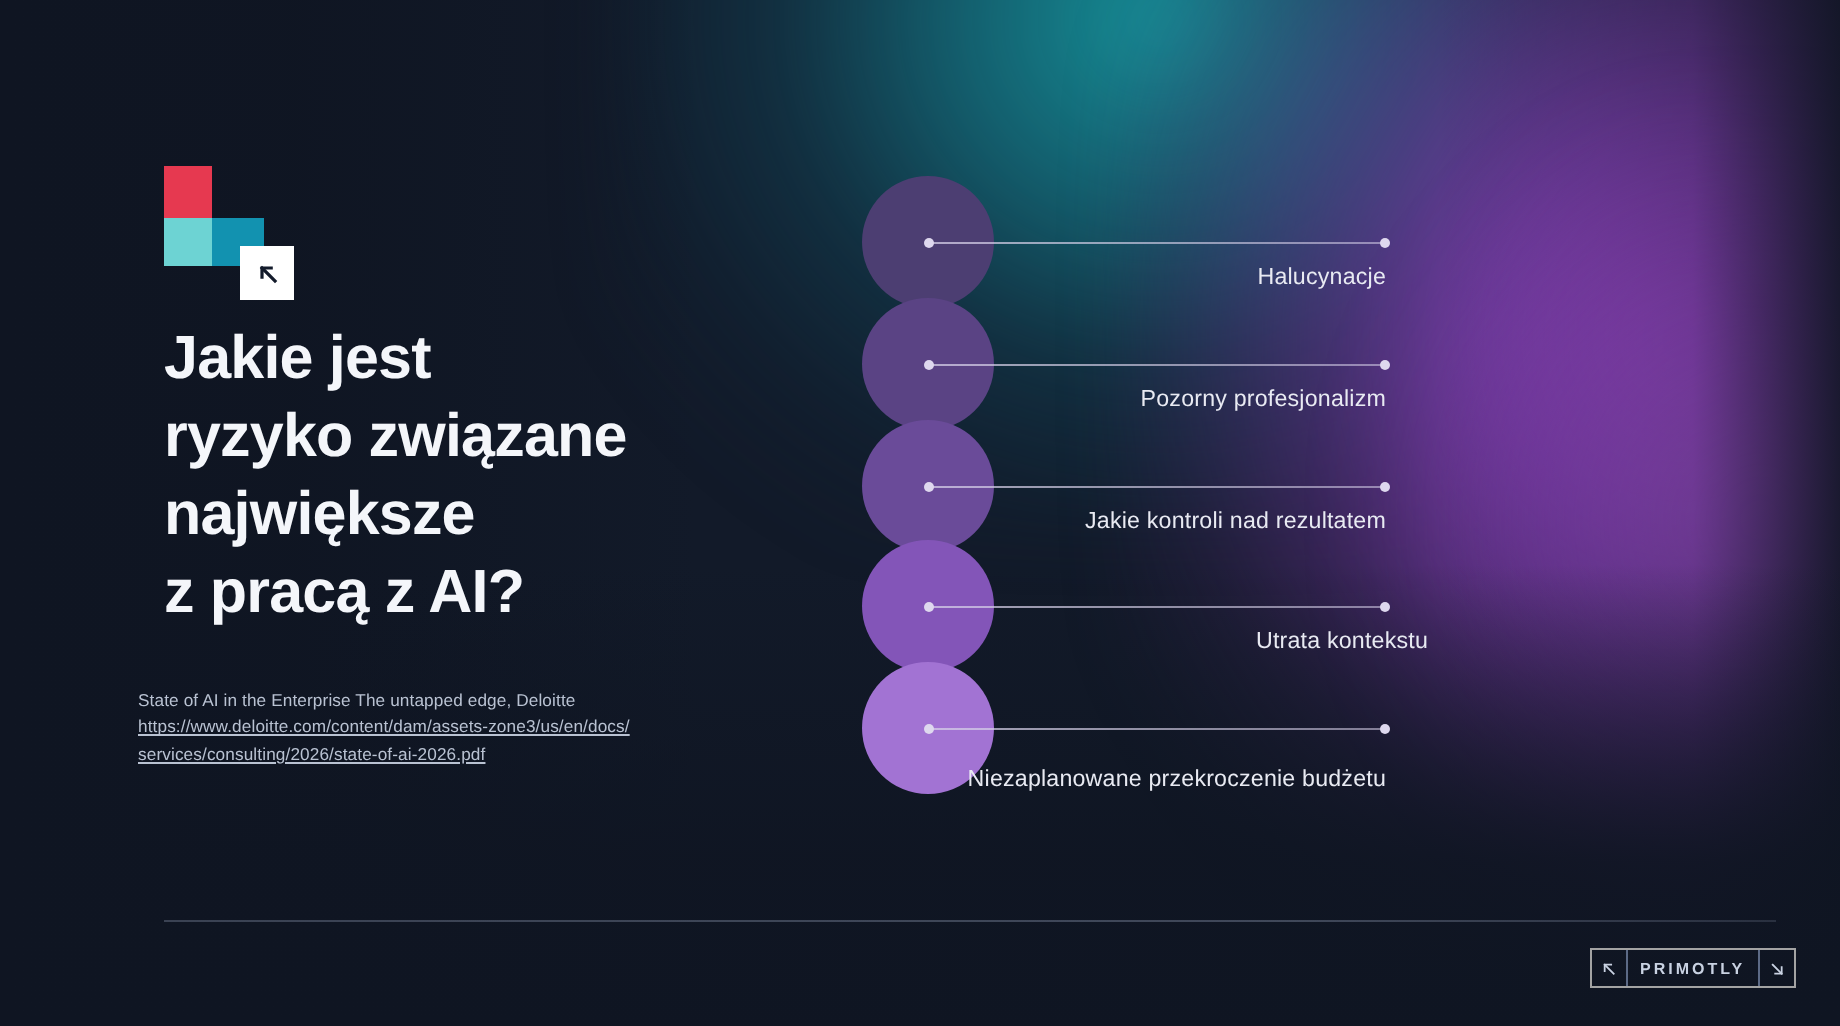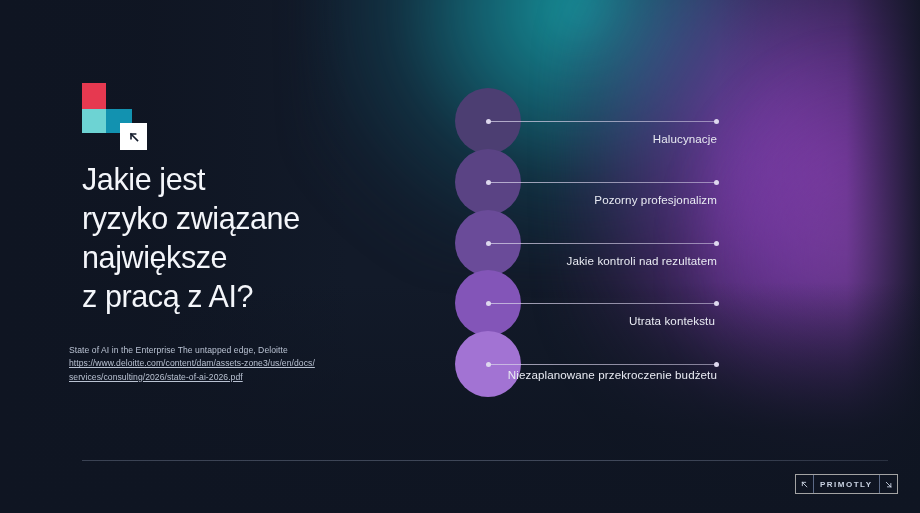--- a/index.html
+++ b/index.html
@@ -90,41 +90,41 @@
                display: flex; align-items: center; justify-content: center; }
 
   
   .headline {
     position: absolute;
     left: 82px;
     top: 160px;
     width: 330px;
     color: #f4f6fa;
     font-size: 30.5px;
-    font-weight: normal;
+    font-weight: bold;
     line-height: 39px;
     letter-spacing: -0.4px;
   }
   .headline-line { display: block; white-space: nowrap; }
 
   
   .source {
     position: absolute;
     left: 69px;
     top: 344px;
     width: 300px;
     color: #b9c2d2;
     font-size: 8.6px;
     line-height: 13.4px;
     letter-spacing: 0.06px;
   }
   .source-url { display: block; text-decoration: underline; color: #b9c2d2; }
 
   
-  .diagram { position: absolute; left: 0; top: 0; width: 852px; height: 513px; margin-left: 24px; }
+  .diagram { position: absolute; left: 0; top: 0; width: 852px; height: 513px; }
   .bubble {
     position: absolute;
     border-radius: 50%;
   }
   .connector {
     position: absolute;
     height: 1px;
   }
   .conn-line {
     position: absolute;
@@ -246,27 +246,27 @@
         <div class="conn-line"></div>
         <div class="conn-dot start"></div>
         <div class="conn-dot end"></div>
       </div>
       <div class="bubble-label" style="left: 453px; top: 252px; width: 240px;">Jakie kontroli nad rezultatem</div>
       <div class="connector" style="left: 464px; top: 303px; width: 229px;">
         <div class="conn-line"></div>
         <div class="conn-dot start"></div>
         <div class="conn-dot end"></div>
       </div>
-      <div class="bubble-label" style="left: 451px; top: 312px; width: 240px;">Utrata kontekstu</div>
+      <div class="bubble-label" style="left: 474px; top: 312px; width: 240px;">Utrata kontekstu</div>
       <div class="connector" style="left: 464px; top: 364px; width: 229px;">
         <div class="conn-line"></div>
         <div class="conn-dot start"></div>
         <div class="conn-dot end"></div>
       </div>
-      <div class="bubble-label" style="left: 453px; top: 366px; width: 240px;">Niezaplanowane przekroczenie budżetu</div>
+      <div class="bubble-label" style="left: 453px; top: 381px; width: 240px;">Niezaplanowane przekroczenie budżetu</div>
     </div>
 
   <div class="footer-rule"></div>
   <div class="brand-lockup">
     <div class="brand-cell left">
       <svg width="9" height="9" viewBox="0 0 10 10">
         <path d="M2.6 2.6 L7.6 7.6" stroke="#c9d2e2" stroke-width="1" stroke-linecap="square"></path>
         <path d="M2.6 2.6 L2.6 6.2 M2.6 2.6 L6.2 2.6" stroke="#c9d2e2" stroke-width="1" stroke-linecap="square"></path>
       </svg>
     </div>

